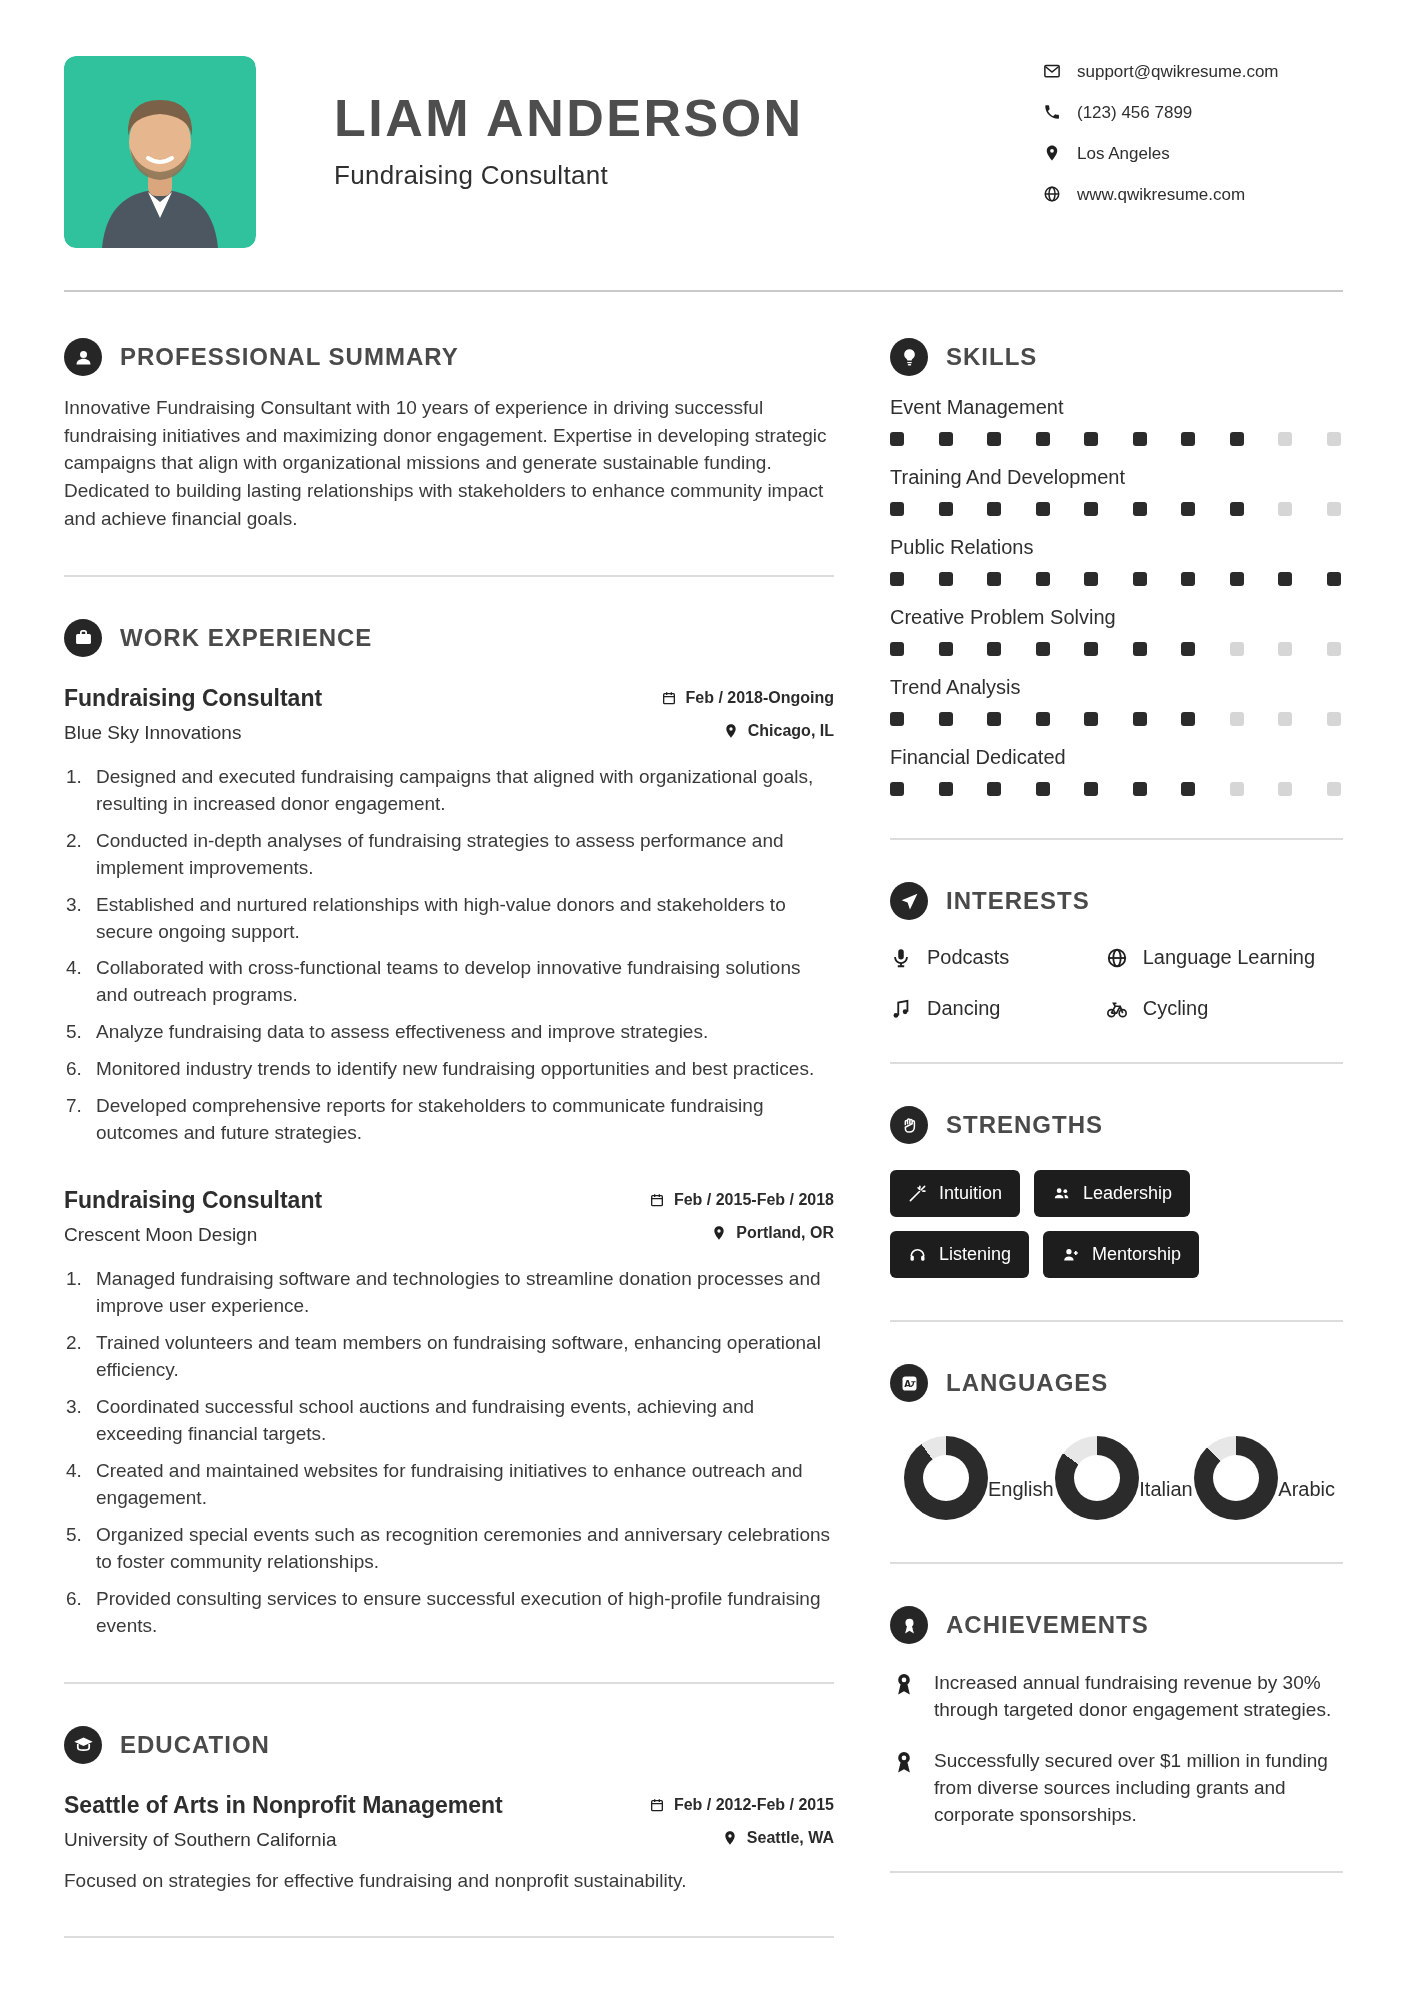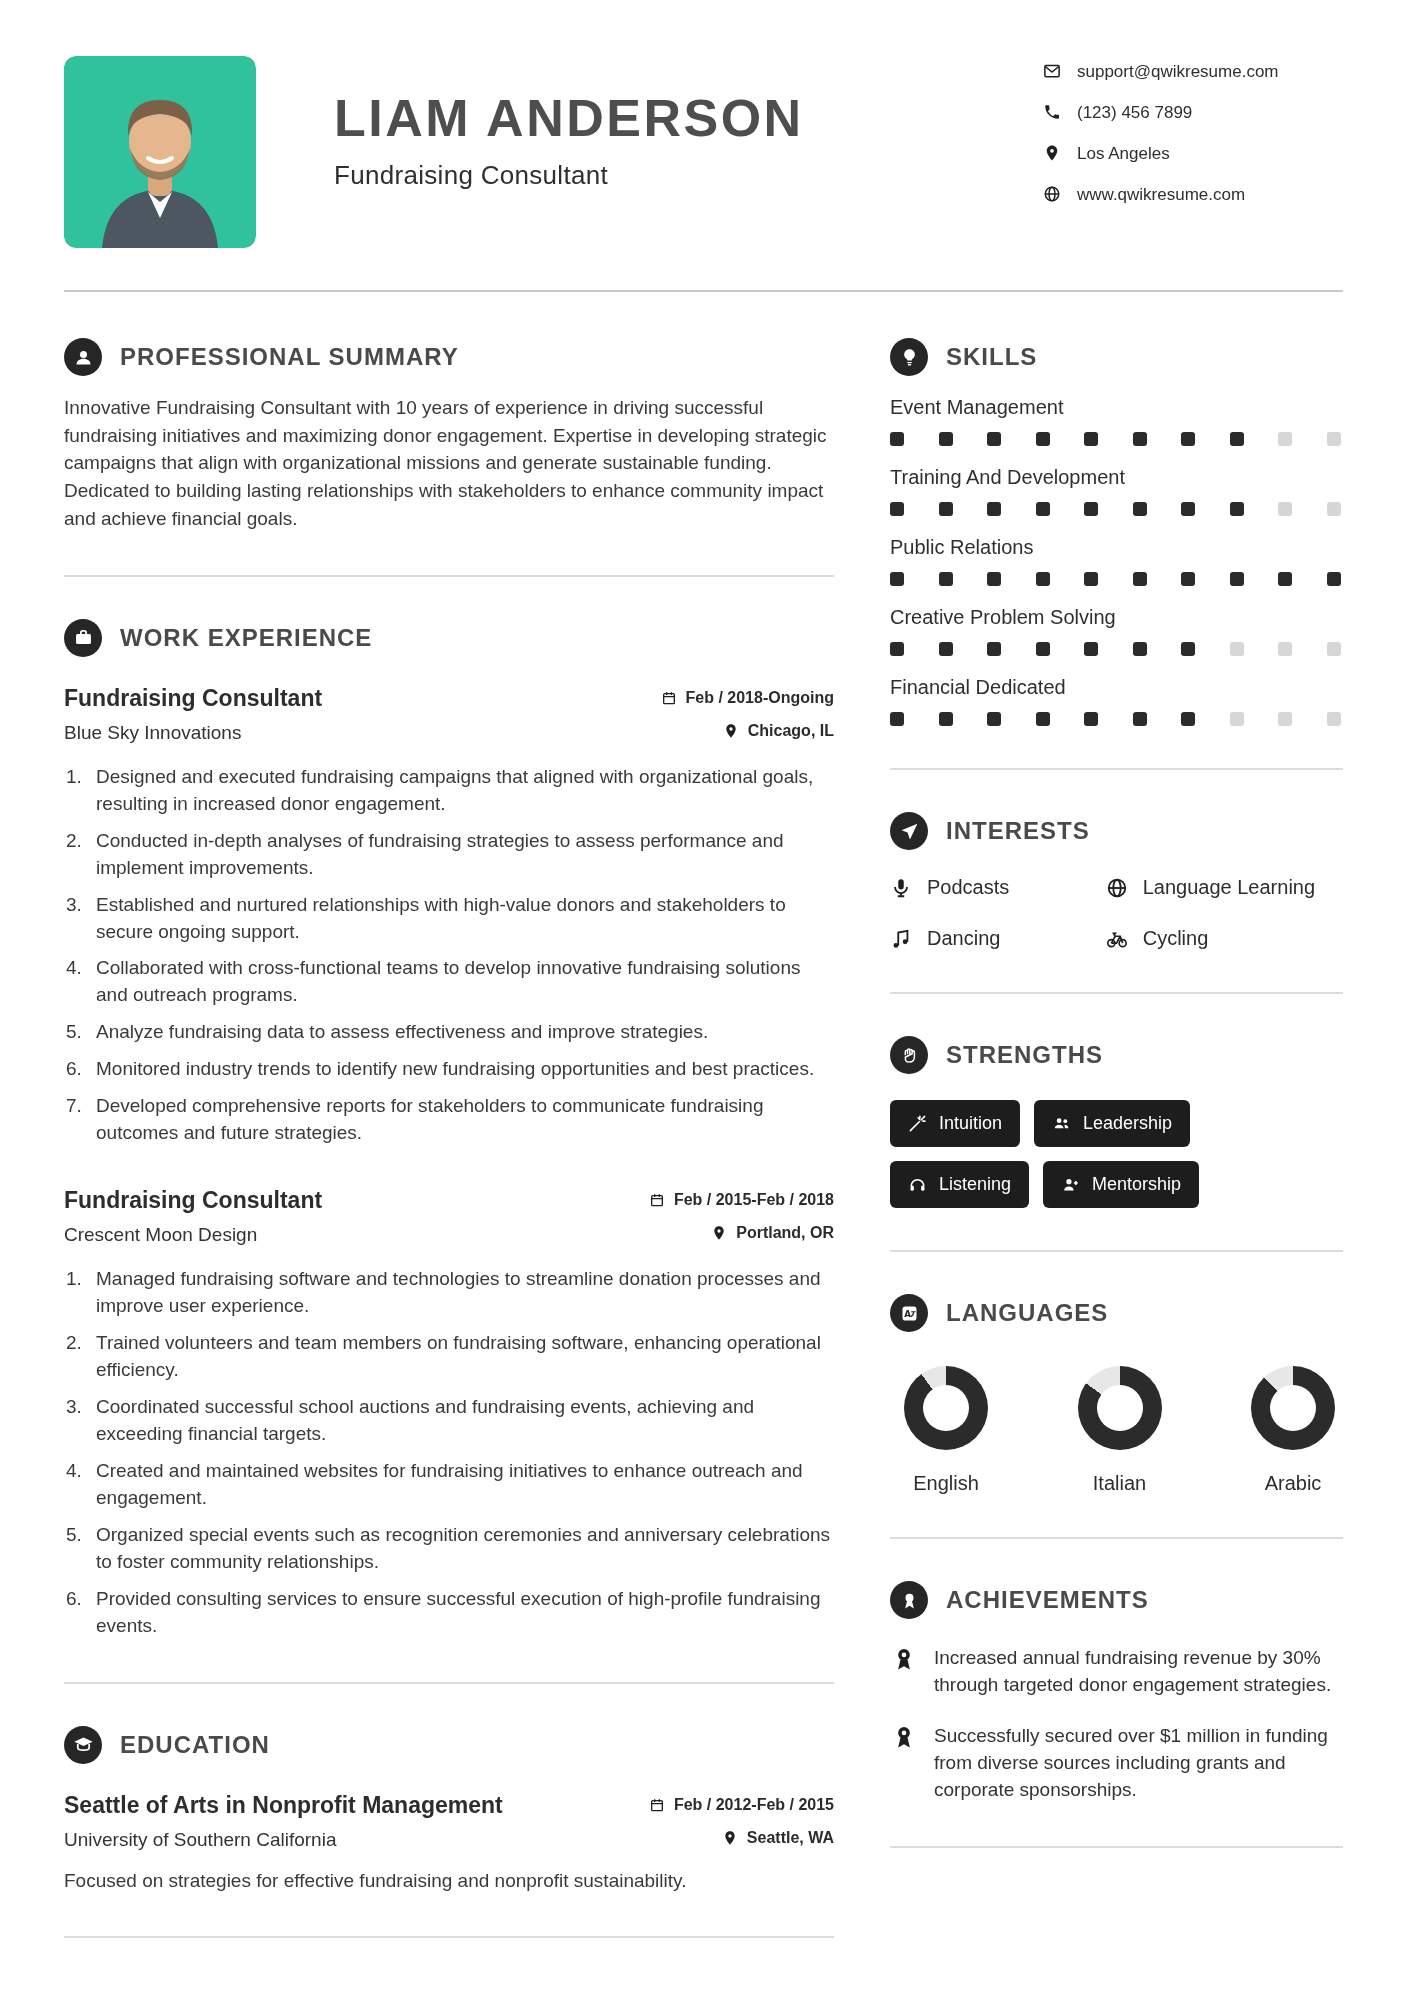--- a/index.html
+++ b/index.html
@@ -67,21 +67,21 @@
   .iicon svg { width:100%; height:100%; }
 
   
   .pills { display:flex; flex-wrap:wrap; gap:14px; margin-top:26px; }
   .pill { display:inline-flex; align-items:center; gap:12px; background:#1d1d1d; color:#fff; font-size:18px; padding:13px 18px; border-radius:6px; }
   .pill .picon { width:19px; height:19px; display:inline-flex; }
   .picon svg { width:100%; height:100%; }
 
   
   .langs { display:flex; justify-content:space-between; margin-top:34px; padding:0 8px 0 14px; }
-  .lang { display:flex; flex-direction:column; align-items:center; }
+  .lang { display:flex; flex-direction:row; align-items:center; }
   .donut { width:84px; height:84px; border-radius:50%; position:relative; }
   .donut::after { content:""; position:absolute; inset:19px; background:#fff; border-radius:50%; }
   .lang-name { margin-top:22px; font-size:20px; color:#2d2d2d; }
 
   
   .ach-list { margin-top:26px; }
   .ach-item { display:flex; gap:16px; margin-bottom:24px; }
   .ach-item .aicon { width:28px; height:28px; flex:0 0 auto; color:#1f1f1f; }
   .aicon svg { width:100%; height:100%; }
   .ach-text { font-size:19px; line-height:1.42; color:#333; }
@@ -363,20 +363,35 @@
               <span class="sq filled"></span>
               <span class="sq filled"></span>
               <span class="sq filled"></span>
               <span class="sq filled"></span>
               <span class="sq"></span>
               <span class="sq"></span>
               <span class="sq"></span>
             </div>
         </div>
         <div class="skill">
+          <div class="skill-name">Trend Analysis</div>
+          <div class="squares">
+              <span class="sq filled"></span>
+              <span class="sq filled"></span>
+              <span class="sq filled"></span>
+              <span class="sq filled"></span>
+              <span class="sq filled"></span>
+              <span class="sq filled"></span>
+              <span class="sq filled"></span>
+              <span class="sq"></span>
+              <span class="sq"></span>
+              <span class="sq"></span>
+            </div>
+        </div>
+        <div class="skill">
           <div class="skill-name">Financial Dedicated</div>
           <div class="squares">
               <span class="sq filled"></span>
               <span class="sq filled"></span>
               <span class="sq filled"></span>
               <span class="sq filled"></span>
               <span class="sq filled"></span>
               <span class="sq filled"></span>
               <span class="sq filled"></span>
               <span class="sq"></span>

